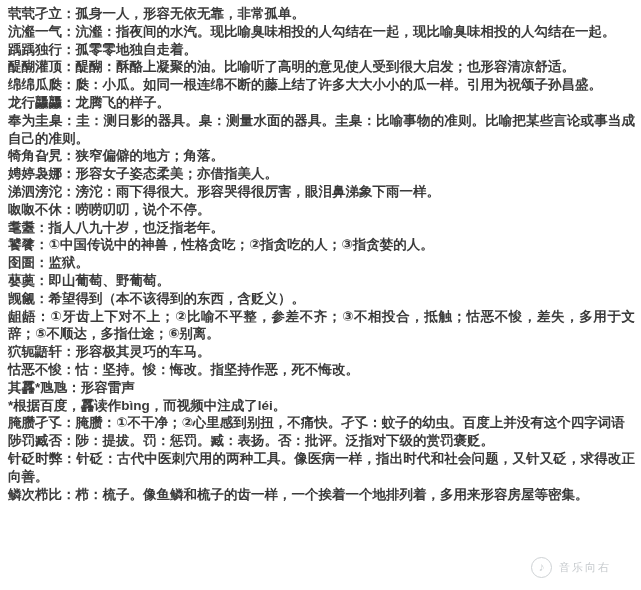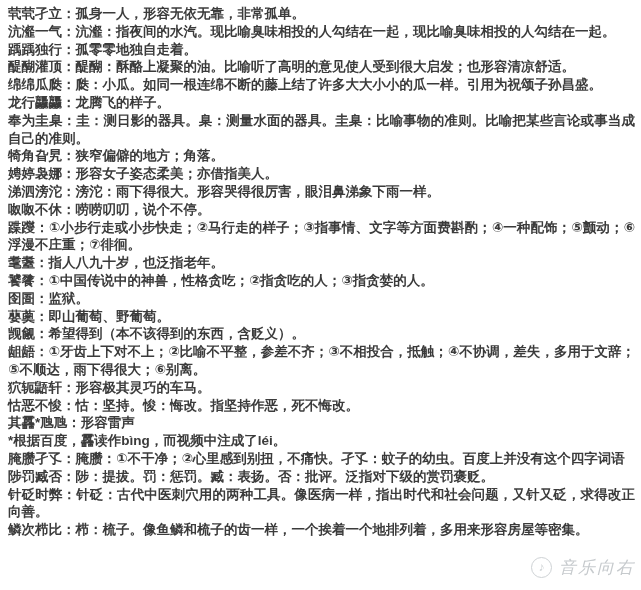--- a/index.html
+++ b/index.html
@@ -44,48 +44,46 @@
     border-radius: 50%;
     box-sizing: border-box;
     display: flex;
     align-items: center;
     justify-content: center;
     font-size: 12px;
     line-height: 1;
     color: #ced2d5;
   }
   .wm-label {
-    font-size: 17px;
+    font-size: 11px;
     letter-spacing: 2px;
     white-space: nowrap;
-    font-style: italic;
   }
 </style>
 </head>
 <body style="background: rgb(255, 255, 255);">
 
 <div class="doc" style="color: rgb(59, 59, 59);">
     <div class="line">茕茕孑立：孤身一人，形容无依无靠，非常孤单。</div>
     <div class="line">沆瀣一气：沆瀣：指夜间的水汽。现比喻臭味相投的人勾结在一起，现比喻臭味相投的人勾结在一起。</div>
     <div class="line">踽踽独行：孤零零地独自走着。</div>
     <div class="line">醍醐灌顶：醍醐：酥酪上凝聚的油。比喻听了高明的意见使人受到很大启发；也形容清凉舒适。</div>
     <div class="line">绵绵瓜瓞：瓞：小瓜。如同一根连绵不断的藤上结了许多大大小小的瓜一样。引用为祝颂子孙昌盛。</div>
     <div class="line">龙行龘龘：龙腾飞的样子。</div>
     <div class="line">奉为圭臬：圭：测日影的器具。臬：测量水面的器具。圭臬：比喻事物的准则。比喻把某些言论或事当成自己的准则。</div>
     <div class="line">犄角旮旯：狭窄偏僻的地方；角落。</div>
     <div class="line">娉婷袅娜：形容女子姿态柔美；亦借指美人。</div>
     <div class="line">涕泗滂沱：滂沱：雨下得很大。形容哭得很厉害，眼泪鼻涕象下雨一样。</div>
     <div class="line">呶呶不休：唠唠叨叨，说个不停。</div>
-    <div class="line">蹀躞：①小步行走或小步快走；②马行走的样子；③指事情、文字等方面费斟酌；④一种配饰；⑤颤动；⑥浮漫不庄重；⑦徘徊。</div>
     <div class="line">耄耋：指人八九十岁，也泛指老年。</div>
     <div class="line">饕餮：①中国传说中的神兽，性格贪吃；②指贪吃的人；③指贪婪的人。</div>
     <div class="line">囹圄：监狱。</div>
     <div class="line">蘡薁：即山葡萄、野葡萄。</div>
     <div class="line">觊觎：希望得到（本不该得到的东西，含贬义）。</div>
-    <div class="line">龃龉：①牙齿上下对不上；②比喻不平整，参差不齐；③不相投合，抵触；④不协调，差失，多用于文辞；⑤不顺达，雨下得很大；⑥别离。</div>
+    <div class="line">龃龉：①牙齿上下对不上；②比喻不平整，参差不齐；③不相投合，抵触；怙恶不悛，差失，多用于文辞；⑤不顺达，多指仕途；⑥别离。</div>
     <div class="line">狖轭鼯轩：形容极其灵巧的车马。</div>
     <div class="line">怙恶不悛：怙：坚持。悛：悔改。指坚持作恶，死不悔改。</div>
     <div class="line">其靐*虺虺：形容雷声</div>
     <div class="line">*根据百度，靐读作bìng，而视频中注成了léi。</div>
     <div class="line">腌臜孑孓：腌臜：①不干净；②心里感到别扭，不痛快。孑孓：蚊子的幼虫。百度上并没有这个四字词语</div>
     <div class="line">陟罚臧否：陟：提拔。罚：惩罚。臧：表扬。否：批评。泛指对下级的赏罚褒贬。</div>
     <div class="line">针砭时弊：针砭：古代中医刺穴用的两种工具。像医病一样，指出时代和社会问题，又针又砭，求得改正向善。</div>
     <div class="line">鳞次栉比：栉：梳子。像鱼鳞和梳子的齿一样，一个挨着一个地排列着，多用来形容房屋等密集。</div>
   </div>
 

